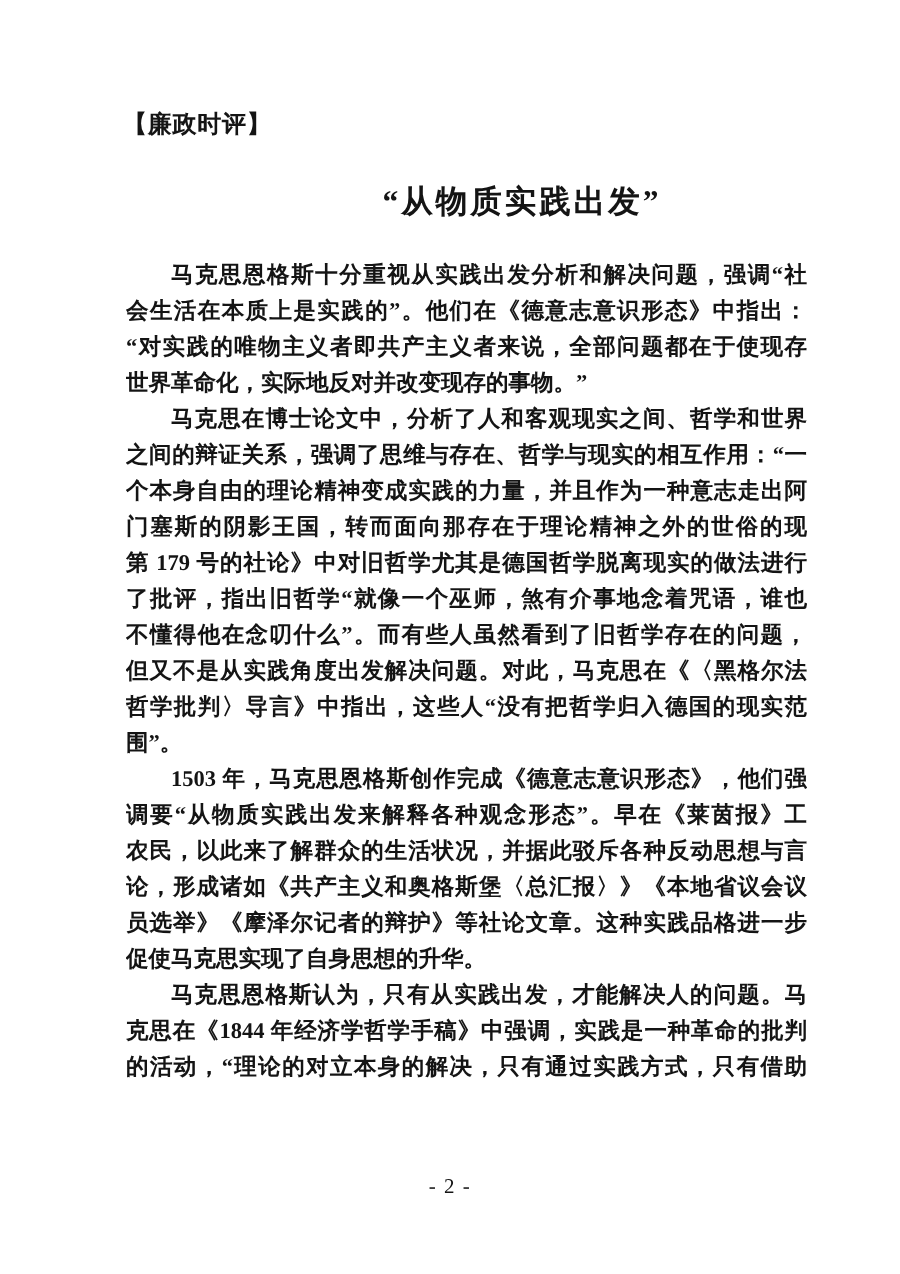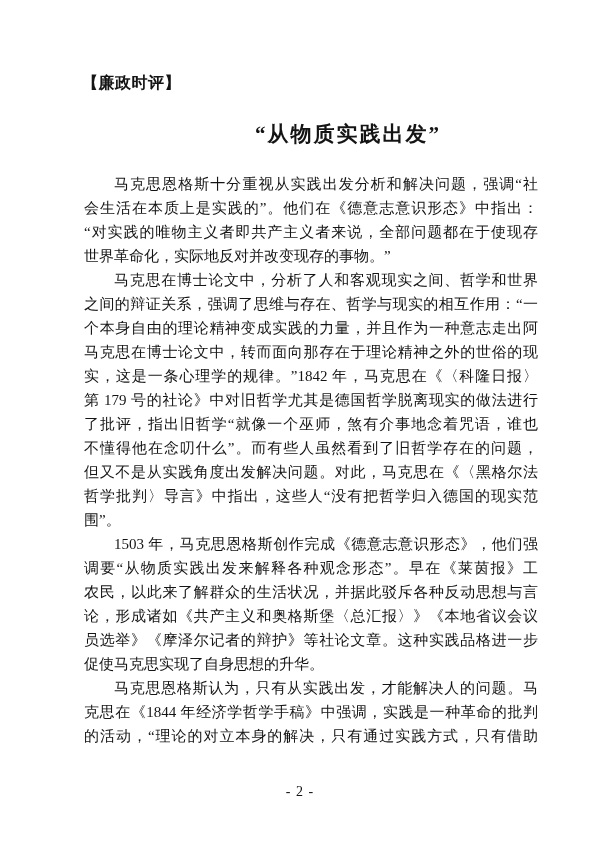--- a/index.html
+++ b/index.html
@@ -38,20 +38,21 @@
     letter-spacing: 2px;
     line-height: 30px;
     padding-left: 48px;
   }
   .doc-body {
     position: absolute;
     left: 84px;
     top: 172px;
     width: 454px;
     font-size: 15px;
+    font-weight: bold;
   }
   .para {
     margin: 0;
     padding: 0;
   }
   .line {
     height: 24px;
     line-height: 24px;
     overflow: hidden;
     text-align: justify;
@@ -87,22 +88,21 @@
       <div class="para">
         <div class="line first">马克思恩格斯十分重视从实践出发分析和解决问题，强调“社</div>
         <div class="line">会生活在本质上是实践的”。他们在《德意志意识形态》中指出：</div>
         <div class="line">“对实践的唯物主义者即共产主义者来说，全部问题都在于使现存</div>
         <div class="line short">世界革命化，实际地反对并改变现存的事物。”</div>
       </div>
       <div class="para">
         <div class="line first">马克思在博士论文中，分析了人和客观现实之间、哲学和世界</div>
         <div class="line">之间的辩证关系，强调了思维与存在、哲学与现实的相互作用：“一</div>
         <div class="line">个本身自由的理论精神变成实践的力量，并且作为一种意志走出阿</div>
-        <div class="line">马克思在博士论文中，转而面向那存在于理论精神之外的世俗的现</div>
-        <div class="line">实，这是一条心理学的规律。”1842 年，马克思在《〈科隆日报〉</div>
+        <div class="line">门塞斯的阴影王国，转而面向那存在于理论精神之外的世俗的现</div>
         <div class="line">第 179 号的社论》中对旧哲学尤其是德国哲学脱离现实的做法进行</div>
         <div class="line">了批评，指出旧哲学“就像一个巫师，煞有介事地念着咒语，谁也</div>
         <div class="line">不懂得他在念叨什么”。而有些人虽然看到了旧哲学存在的问题，</div>
         <div class="line">但又不是从实践角度出发解决问题。对此，马克思在《〈黑格尔法</div>
         <div class="line">哲学批判〉导言》中指出，这些人“没有把哲学归入德国的现实范</div>
         <div class="line short">围”。</div>
       </div>
       <div class="para">
         <div class="line first">1503 年，马克思恩格斯创作完成《德意志意识形态》，他们强</div>
         <div class="line">调要“从物质实践出发来解释各种观念形态”。早在《莱茵报》工</div>

